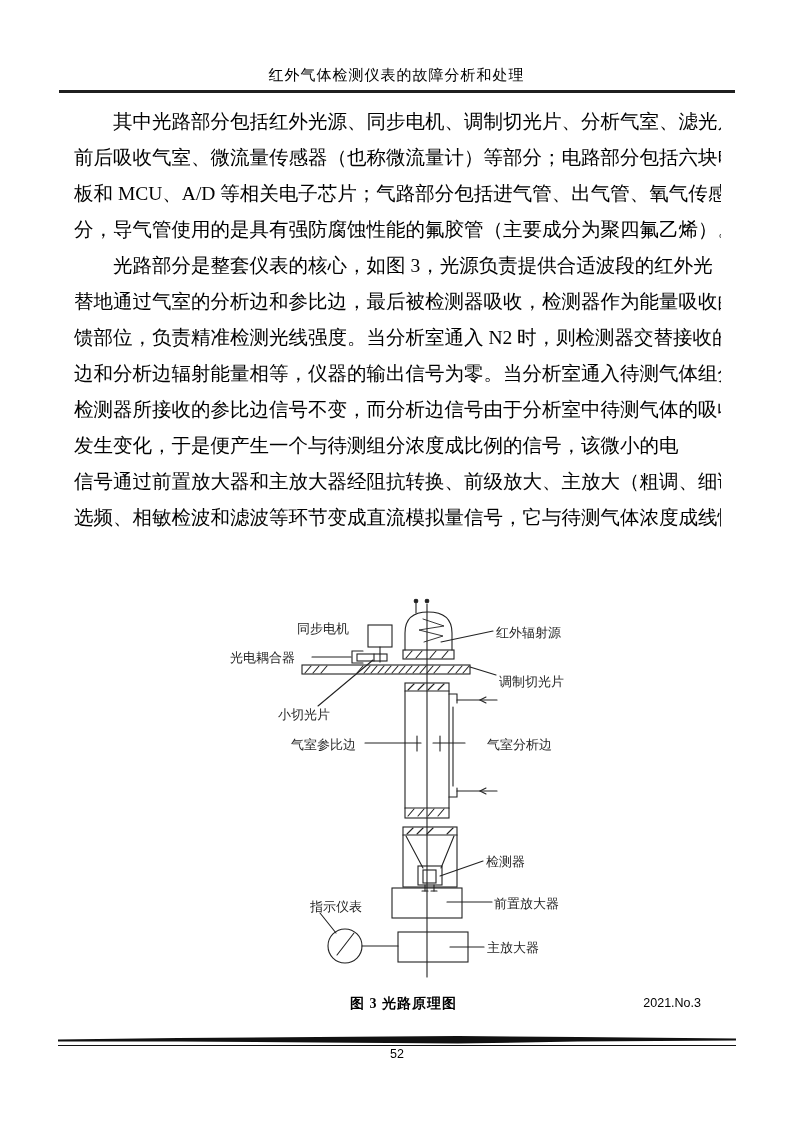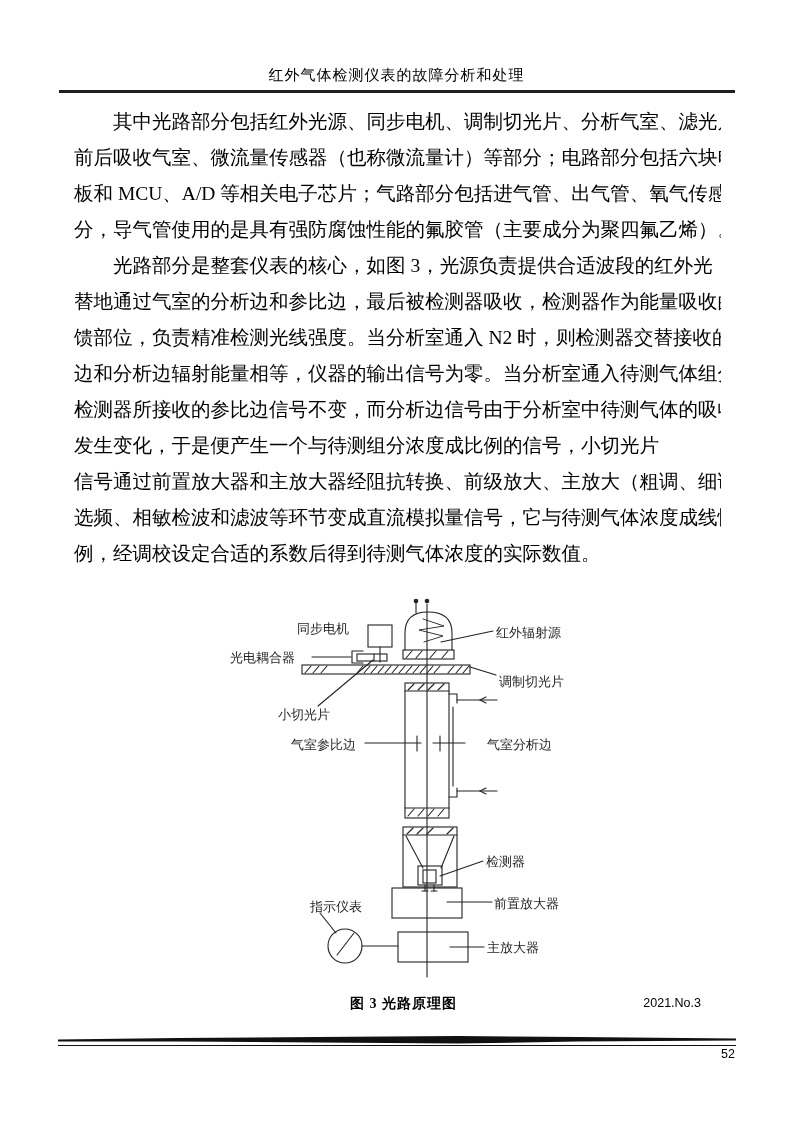--- a/index.html
+++ b/index.html
@@ -39,21 +39,21 @@
     font-size:13px;fill:#1f1f1f;stroke:none;
   }
   .fig-caption{
     position:absolute;left:350px;top:995px;
     font-size:14px;font-weight:600;letter-spacing:1px;
   }
   
   .footer-band{position:absolute;left:58px;top:1035px;}
   .footer-page{
     position:absolute;left:59px;top:1047px;width:676px;
-    text-align:right;font-size:12.5px;
+    text-align:center;font-size:12.5px;
     font-family:"Liberation Sans","DejaVu Sans",sans-serif;
   }
   .footer-issue{
     position:absolute;right:92px;top:996px;
     font-size:12.5px;
     font-family:"Liberation Sans","DejaVu Sans",sans-serif;
   }
 </style>
 </head>
 <body>
@@ -66,24 +66,23 @@
   <div class="body-text">
     <div class="line first">其中光路部分包括红外光源、同步电机、调制切光片、分析气室、滤光片、</div>
     <div class="line">前后吸收气室、微流量传感器（也称微流量计）等部分；电路部分包括六块电路</div>
     <div class="line">板和 MCU、A/D 等相关电子芯片；气路部分包括进气管、出气管、氧气传感器等部</div>
     <div class="line end">分，导气管使用的是具有强防腐蚀性能的氟胶管（主要成分为聚四氟乙烯）。</div>
     <div class="line first">光路部分是整套仪表的核心，如图 3，光源负责提供合适波段的红外光，交</div>
     <div class="line">替地通过气室的分析边和参比边，最后被检测器吸收，检测器作为能量吸收的反</div>
     <div class="line">馈部位，负责精准检测光线强度。当分析室通入 N2 时，则检测器交替接收的参比</div>
     <div class="line">边和分析边辐射能量相等，仪器的输出信号为零。当分析室通入待测气体组分时，</div>
     <div class="line">检测器所接收的参比边信号不变，而分析边信号由于分析室中待测气体的吸收而</div>
-    <div class="line end">发生变化，于是便产生一个与待测组分浓度成比例的信号，小切光片</div>
+    <div class="line end">发生变化，于是便产生一个与待测组分浓度成比例的信号，该微小的电</div>
     <div class="line">信号通过前置放大器和主放大器经阻抗转换、前级放大、主放大（粗调、细调）、</div>
     <div class="line">选频、相敏检波和滤波等环节变成直流模拟量信号，它与待测气体浓度成线性比</div>
-    <div class="line end">例，经调校设定合适的系数后得到待测气体浓度的实际数值。</div>
   </div>
 
   <svg class="figure-svg" width="345" height="402" viewBox="225 588 345 402">
     <g stroke="#222" fill="none" stroke-width="1.1" stroke-linecap="round">
 
       <line x1="427" y1="604" x2="427" y2="977"></line>
 
       <g>
         <circle cx="416" cy="601" r="1.8" fill="#222"></circle>
         <circle cx="427" cy="601" r="1.8" fill="#222"></circle>

